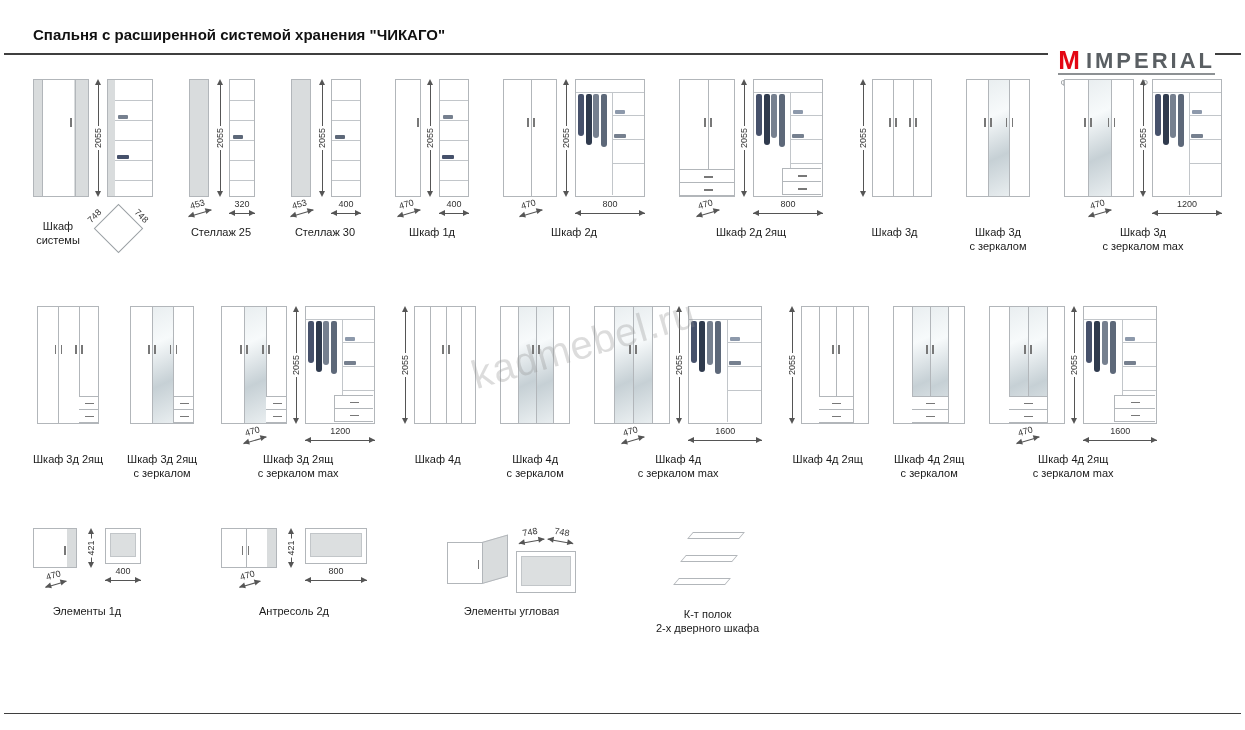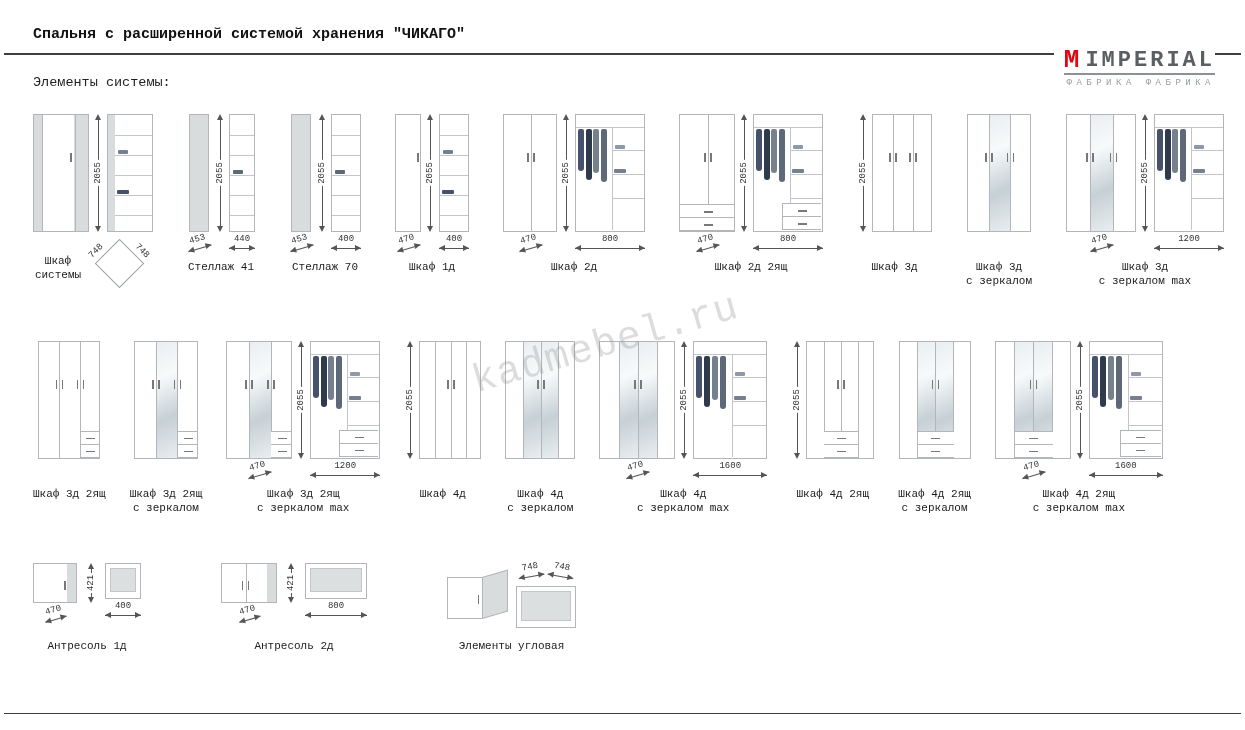--- a/index.html
+++ b/index.html
@@ -1,21 +1,21 @@
 <!DOCTYPE html>
 <html style="--accent: #e30613; --stroke: #b2b6ba; --concrete: #d9dcdd; --dim: #555555; --mirror-a: #e9eef0; --mirror-b: #c6d0d5;"><head>
 <meta charset="utf-8">
 <style>
   :root{
     --accent:#e30613; --concrete:#d9dcdd; --stroke:#b2b6ba; --dim:#555555;
     --mirror-a:#e9eef0; --mirror-b:#c6d0d5;
   }
   *{margin:0;padding:0;box-sizing:border-box;}
   body{background:#ffffff;font-family:"Liberation Sans",sans-serif;color:#111;}
-  .page{position:relative;width:1245px;height:730px;background:#fff;overflow:hidden;font-family:Liberation Mono, monospace;}
+  .page{position:relative;width:1245px;height:730px;background:#fff;overflow:hidden;}
   .header{padding:26px 33px 0;}
   .title{font-size:15px;font-weight:bold;color:#111;}
   .rule{border-top:2px solid #3f3f3f;margin:10px 4px 0 4px;}
   .rule.bottom{position:absolute;left:4px;right:4px;bottom:16px;border-top:1.5px solid #3f3f3f;margin:0;}
   .logo{position:absolute;top:50px;right:30px;text-align:right;background:#fff;padding-left:10px;}
   .logo-row{display:flex;align-items:flex-end;gap:6px;border-bottom:2px solid #8d9194;padding-bottom:2px;}
   .logo-mark{color:var(--accent);font-weight:800;font-size:26px;line-height:.8;}
   .logo-brand{font-size:22px;font-weight:700;letter-spacing:3px;color:#5a5f63;line-height:.9;}
   .logo-tagline{font-size:9px;letter-spacing:4.5px;color:#989ca0;margin-top:3px;}
   .section-label{margin:20px 33px 0;font-size:13.5px;color:#222;}
@@ -93,21 +93,20 @@
   <div class="rule"></div>
 
   <div class="logo">
     <div class="logo-row">
       <span class="logo-mark">M</span>
       <span class="logo-brand">IMPERIAL</span>
     </div>
     <div class="logo-tagline">ФАБРИКА ФАБРИКА</div>
   </div>
 
-  <div class="section-label">Элементы системы:</div>
 
   <main id="grid">
       <div class="row row1">
         <div class="item corner-item">
           <div class="views">
             <div class="view-col">
               <div class="box" style="width: 56px; height: 118px;">
                 <div class="sidefill" style="left: 0px; width: 8px; top: 0px; bottom: 0px;"></div>
                 <div class="sidefill" style="right: 0px; width: 14px; top: 0px; bottom: 0px;"></div>
                 <div class="vsep" style="left: 8px;"></div>
@@ -169,26 +168,26 @@
                 <div class="shl" style="left: 0px; right: 0px; top: 40px;"></div>
                 <div class="shl" style="left: 0px; right: 0px; top: 60px;"></div>
                 <div class="shl" style="left: 0px; right: 0px; top: 80px;"></div>
                 <div class="shl" style="left: 0px; right: 0px; top: 100px;"></div>
                 <div class="stack" style="left: 3px; top: 55px; width: 10px; height: 4px; background: rgb(93, 104, 121);"></div>
               </div>
               <div class="hdim" style="width: 26px;">
                 <div class="hline"></div>
                 <div class="har l"></div>
                 <div class="har r"></div>
-                <span class="htext">440</span>
-              </div>
-            </div>
-          </div>
-          <div class="label">
-            <div class="lline">Стеллаж 41</div>
+                <span class="htext">320</span>
+              </div>
+            </div>
+          </div>
+          <div class="label">
+            <div class="lline">Стеллаж 25</div>
           </div>
         </div>
         <div class="item">
           <div class="views">
             <div class="view-col">
               <div class="box" style="width: 20px; height: 118px; background: var(--concrete);"></div>
               <div class="hdim slant" style="width: 24px;">
                 <div class="hline"></div>
                 <div class="har l"></div>
                 <div class="har r"></div>
@@ -212,21 +211,21 @@
               </div>
               <div class="hdim" style="width: 30px;">
                 <div class="hline"></div>
                 <div class="har l"></div>
                 <div class="har r"></div>
                 <span class="htext">400</span>
               </div>
             </div>
           </div>
           <div class="label">
-            <div class="lline">Стеллаж 70</div>
+            <div class="lline">Стеллаж 30</div>
           </div>
         </div>
         <div class="item">
           <div class="views">
             <div class="view-col">
               <div class="box" style="width: 26px; height: 118px;">
                 <div class="handle" style="left: 21px; top: 38px;"></div>
               </div>
               <div class="hdim slant" style="width: 24px;">
                 <div class="hline"></div>
@@ -835,21 +834,21 @@
               </div>
               <div class="hdim" style="width: 36px;">
                 <div class="hline"></div>
                 <div class="har l"></div>
                 <div class="har r"></div>
                 <span class="htext">400</span>
               </div>
             </div>
           </div>
           <div class="label">
-            <div class="lline">Антресоль 1д</div>
+            <div class="lline">Элементы 1д</div>
           </div>
         </div>
         <div class="item">
           <div class="views">
             <div class="view-col">
               <div class="box" style="width: 56px; height: 40px;">
                 <div class="sidefill" style="right: 0px; width: 9px; top: 0px; bottom: 0px;"></div>
                 <div class="vsep" style="left: 23.5px;"></div>
                 <div class="handle" style="left: 19.5px; top: 45%;"></div>
                 <div class="handle" style="left: 25.5px; top: 45%;"></div>
@@ -908,18 +907,31 @@
               </div>
               <div class="box" style="width: 60px; height: 42px;">
                 <div class="interior" style="inset: 4px 4px 6px;"></div>
               </div>
             </div>
           </div>
           <div class="label">
             <div class="lline">Элементы угловая</div>
           </div>
         </div>
+        <div class="item">
+          <div class="views">
+            <div class="shelfkit">
+              <div class="kshelf"></div>
+              <div class="kshelf"></div>
+              <div class="kshelf"></div>
+            </div>
+          </div>
+          <div class="label">
+            <div class="lline">К-т полок</div>
+            <div class="lline">2-х дверного шкафа</div>
+          </div>
+        </div>
       </div>
     </main>
 
   <div class="watermark">kadmebel.ru</div>
   <div class="rule bottom"></div>
 </div>
 
 </body></html>

